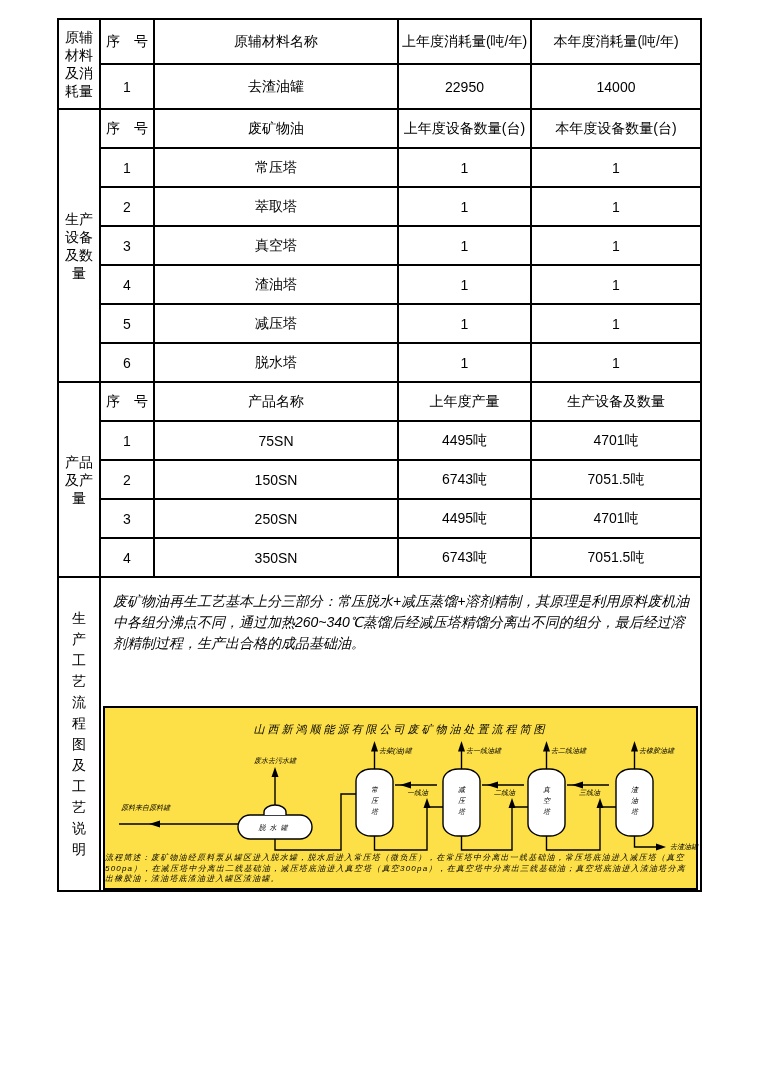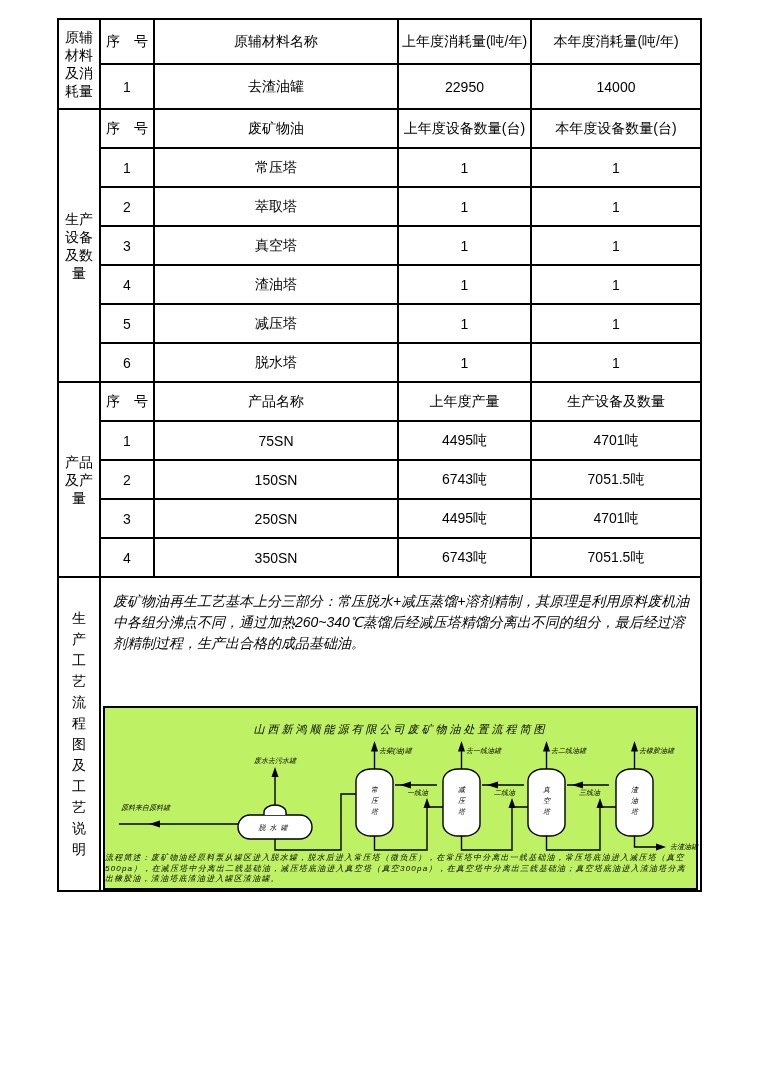--- a/index.html
+++ b/index.html
@@ -8,21 +8,21 @@
   .page-title{padding-top:56px;text-align:center;font-size:16px;font-weight:bold;letter-spacing:1px;}
   table.main{border-collapse:collapse;table-layout:fixed;margin:18px 0 0 57px;width:643px;}
   table.main td{border:2px solid #000;text-align:center;vertical-align:middle;
                 font-size:14px;padding:0 2px;height:37px;overflow:hidden;}
   td.lblcell{padding:0;}
   .vlabel{width:30px;margin:8px auto;word-break:break-all;line-height:18px;font-size:14px;}
   .vlabel-narrow{width:16px;margin:12px auto;word-break:break-all;line-height:21px;font-size:14px;}
   td.process-cell{padding:0;height:312px;vertical-align:top;}
   .process-inner{display:flex;flex-direction:column;height:312px;font-style:italic;}
   .proc-desc{flex:1;text-align:left;font-size:14px;line-height:21px;padding:13px 8px 0 10px;}
-  .diagram-box{position:relative;height:180px;border:2px solid #000;background:#bef264;}
+  .diagram-box{position:relative;height:180px;border:2px solid #000;background:#fde047;}
   .dg-title{position:absolute;top:14px;left:0;width:100%;text-align:center;
             font-family:"Liberation Serif",serif;font-size:11px;letter-spacing:3px;}
   .flow-svg{position:absolute;left:0;top:0;width:599px;height:180px;}
   .dl{position:absolute;font-size:7px;line-height:9px;white-space:nowrap;}
   .dl-center{text-align:center;}
   .tower-name{position:absolute;width:11px;font-size:7px;line-height:11px;word-break:break-all;
               text-align:center;white-space:normal;}
   .vessel-name{letter-spacing:4px;}
   .flow-desc{position:absolute;left:0;top:145px;width:584px;font-size:8px;line-height:10.5px;
              letter-spacing:1.2px;text-align:left;white-space:normal;}

